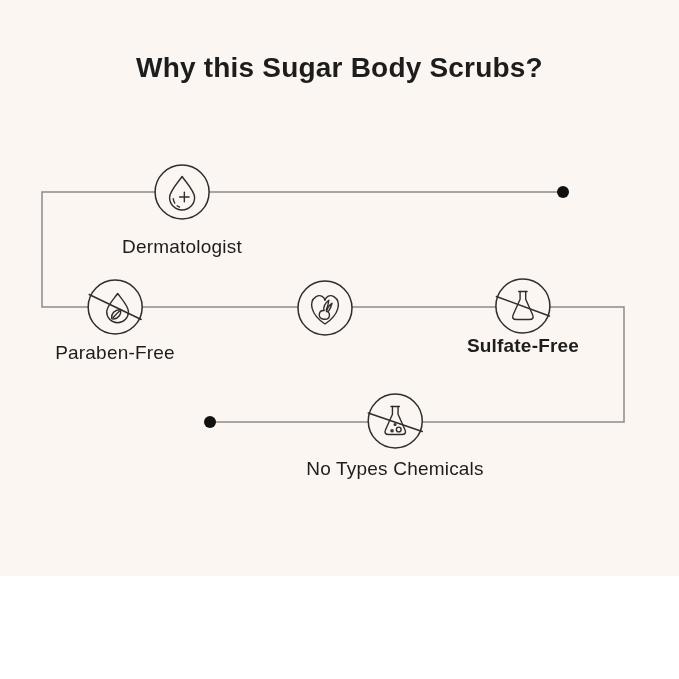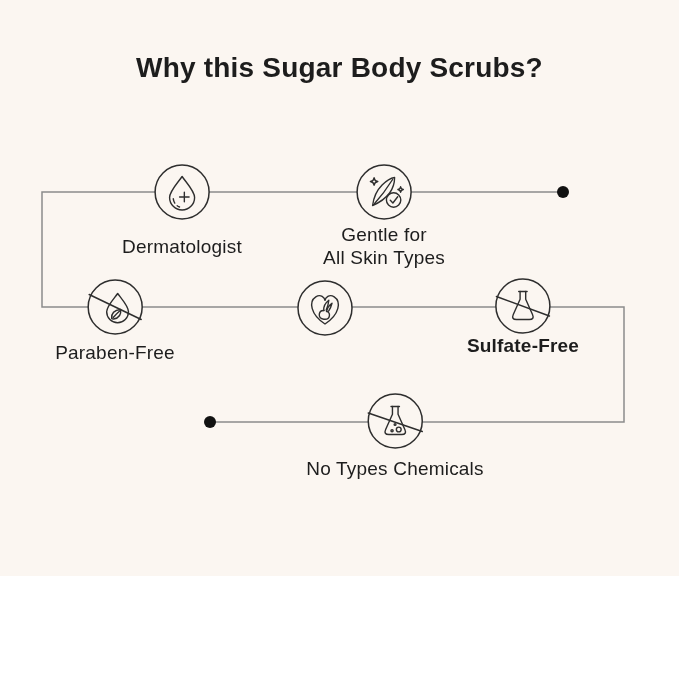--- a/index.html
+++ b/index.html
@@ -85,35 +85,20 @@
       <circle class="c" cx="28" cy="28" r="27"></circle>
       <path class="s" d="M28 12.5 C 24 18.5 15.5 27 15.5 33.5 a12.5 12.5 0 0 0 25 0 C 40.5 27 32 18.5 28 12.5 Z"></path>
       <path class="s" d="M25.5 33 h9.5 M30.25 28.25 v9.5"></path>
       <path class="s dash" d="M19.2 34.8 a10 10 0 0 0 6.2 8.2"></path>
     </svg>
     <div class="label" style="margin-top:15px;">
       <div>Dermatologist</div>
     </div>
   </div>
 
-  <div class="feature" style="left:384px; top:164px;">
-    <svg class="icon" width="56" height="56" viewBox="0 0 56 56">
-      <circle class="c" cx="28" cy="28" r="27"></circle>
-      <path class="s" d="M16.5 41.5 Q18 29 26 21 Q32.5 14.5 38.5 13.5 Q38.5 22 33.5 29 Q28 36.5 16.5 41.5 Z"></path>
-      <path class="s" d="M18.5 39.5 Q28 29 36.5 15.5"></path>
-      <path class="s" d="M18 13.8 Q18.5 17 21.7 17.5 Q18.5 18 18 21.2 Q17.5 18 14.3 17.5 Q17.5 17 18 13.8 Z"></path>
-      <path class="s" d="M44.5 22.8 Q44.9 25.1 47.2 25.5 Q44.9 25.9 44.5 28.2 Q44.1 25.9 41.8 25.5 Q44.1 25.1 44.5 22.8 Z"></path>
-      <circle class="cbg" cx="37.5" cy="36" r="7.2"></circle>
-      <path class="s" d="M34.2 36.3 l2.6 2.7 l4.8 -6.2"></path>
-    </svg>
-    <div class="label" style="margin-top:3px;">
-      <div>Gentle for</div>
-      <div>All Skin Types</div>
-    </div>
-  </div>
 
   <div class="feature" style="left:115px; top:279px;">
     <svg class="icon" width="56" height="56" viewBox="0 0 56 56">
       <circle class="c" cx="28" cy="28" r="27"></circle>
       <path class="s" d="M30.5 14.5 C 27 19.5 19.5 27 19.5 32.8 a10.9 10.9 0 0 0 21.8 0 C 41.3 27 34 19.5 30.5 14.5 Z"></path>
       <path class="s" d="M24.5 39.5 Q23.8 31.5 33.5 30.5 Q34.5 38.5 26.5 40 Q25.3 40.1 24.5 39.5 Z"></path>
       <path class="s" d="M26 38.5 Q29.5 34.5 32.5 32"></path>
       <path class="s slash" d="M2 15.5 L54 40.5"></path>
     </svg>
     <div class="label" style="margin-top:6px;">

